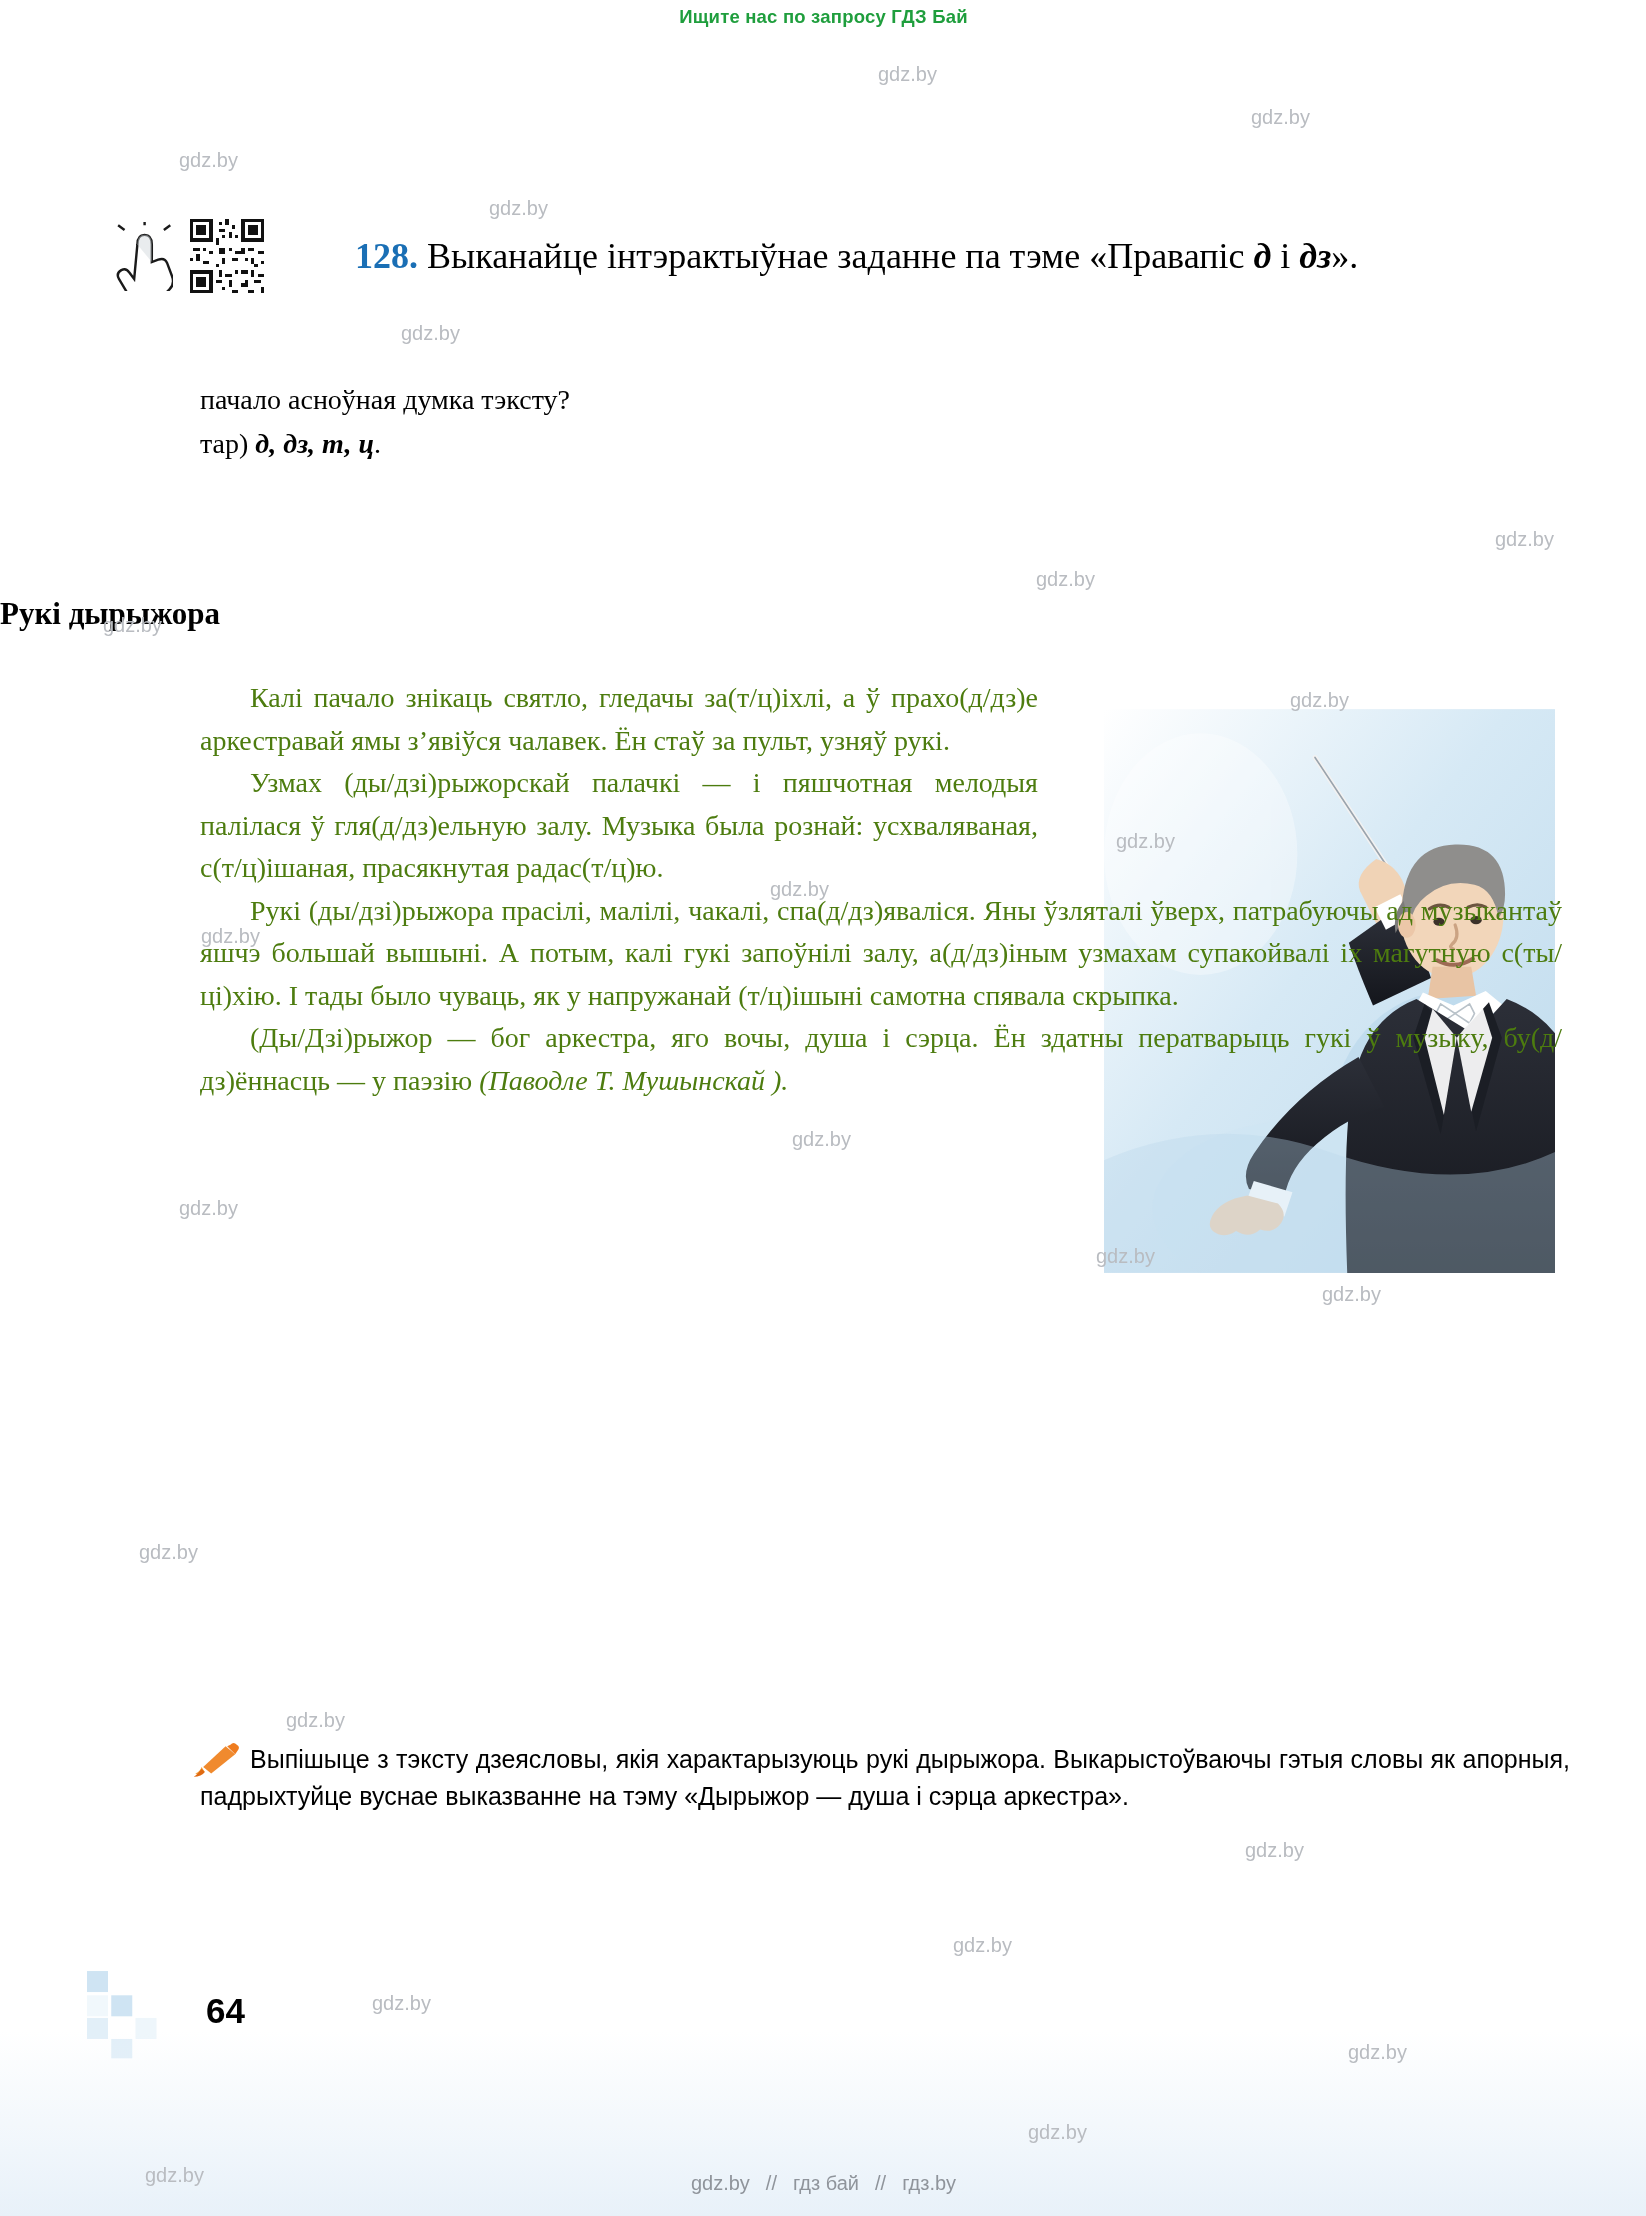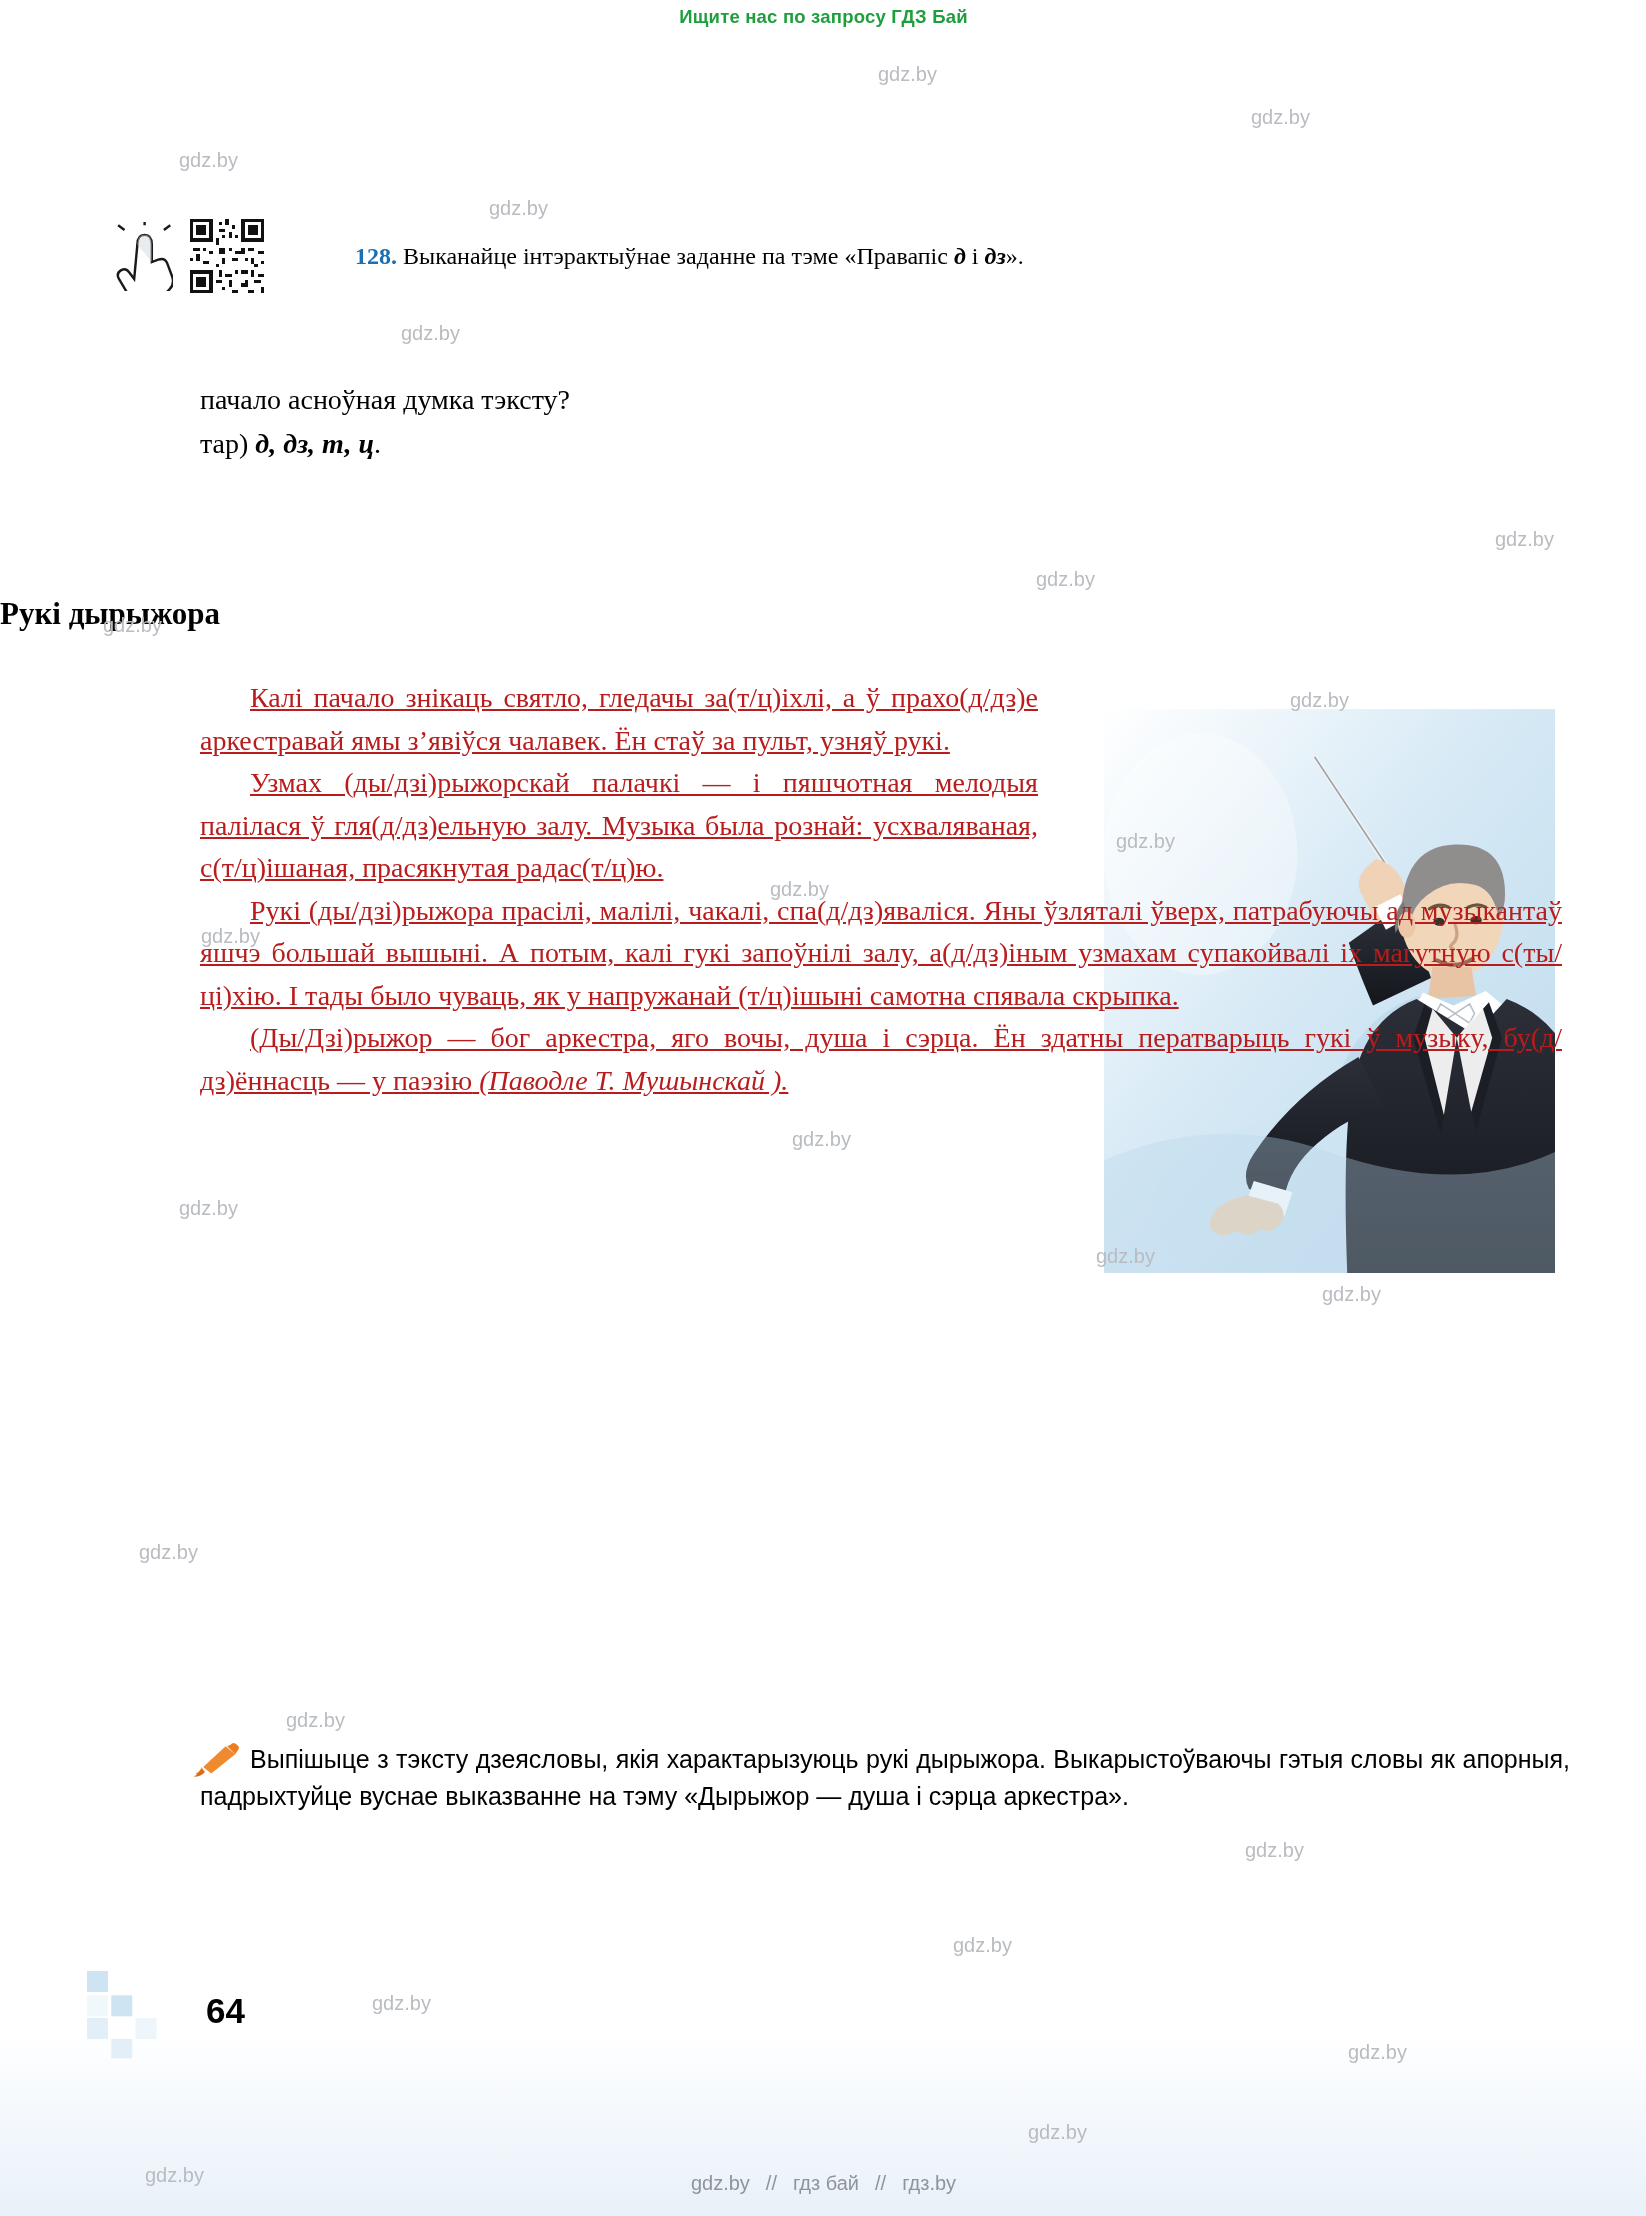--- a/index.html
+++ b/index.html
@@ -74,22 +74,22 @@
   .qr {
     position: absolute;
     left: 77px;
     top: 8px;
     width: 74px;
     height: 74px;
   }
   .ex128-text {
     position: absolute;
     left: 242px;
-    top: 28px;
-    font-size: 24px;
+    top: 20px;
+    font-size: 36px;
     line-height: 1.42;
     color: #000;
   }
   .num {
     color: #1a6fb5;
     font-weight: bold;
   }
   .bi { font-style: italic; font-weight: bold; }
 
   
@@ -130,23 +130,22 @@
   .figure svg { display:block; }
 
   
   .bodytext {
     position: absolute;
     left: 200px;
     top: 677px;
     width: 1362px;
     font-size: 28px;
     line-height: 1.52;
-    color: #b91c1c;
+    color: #4d7c0f;
     text-align: justify;
-    text-decoration: underline;
   }
   .bodytext p { margin: 0; }
   .ital { font-style: italic; }
 
   
   .col-narrow {
     width: 838px;
   }
 
   

